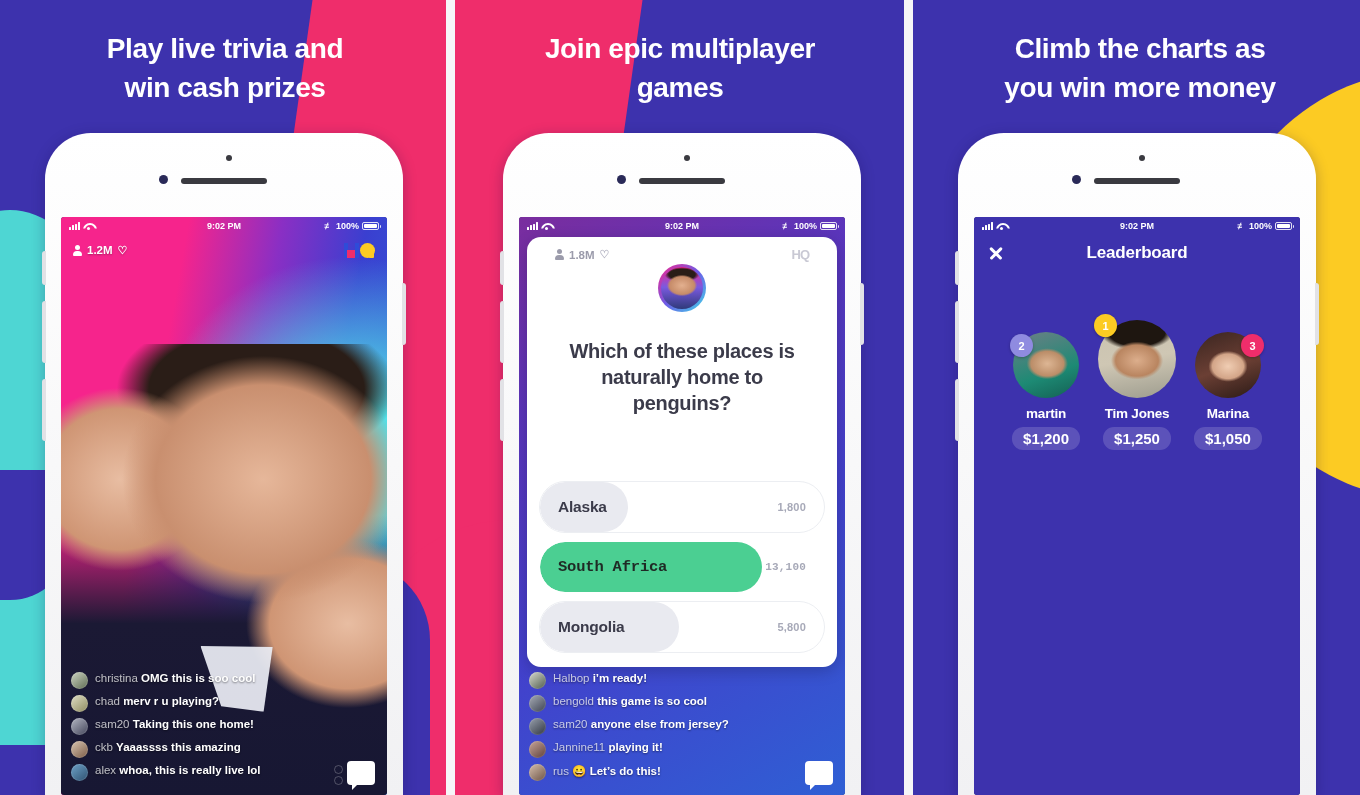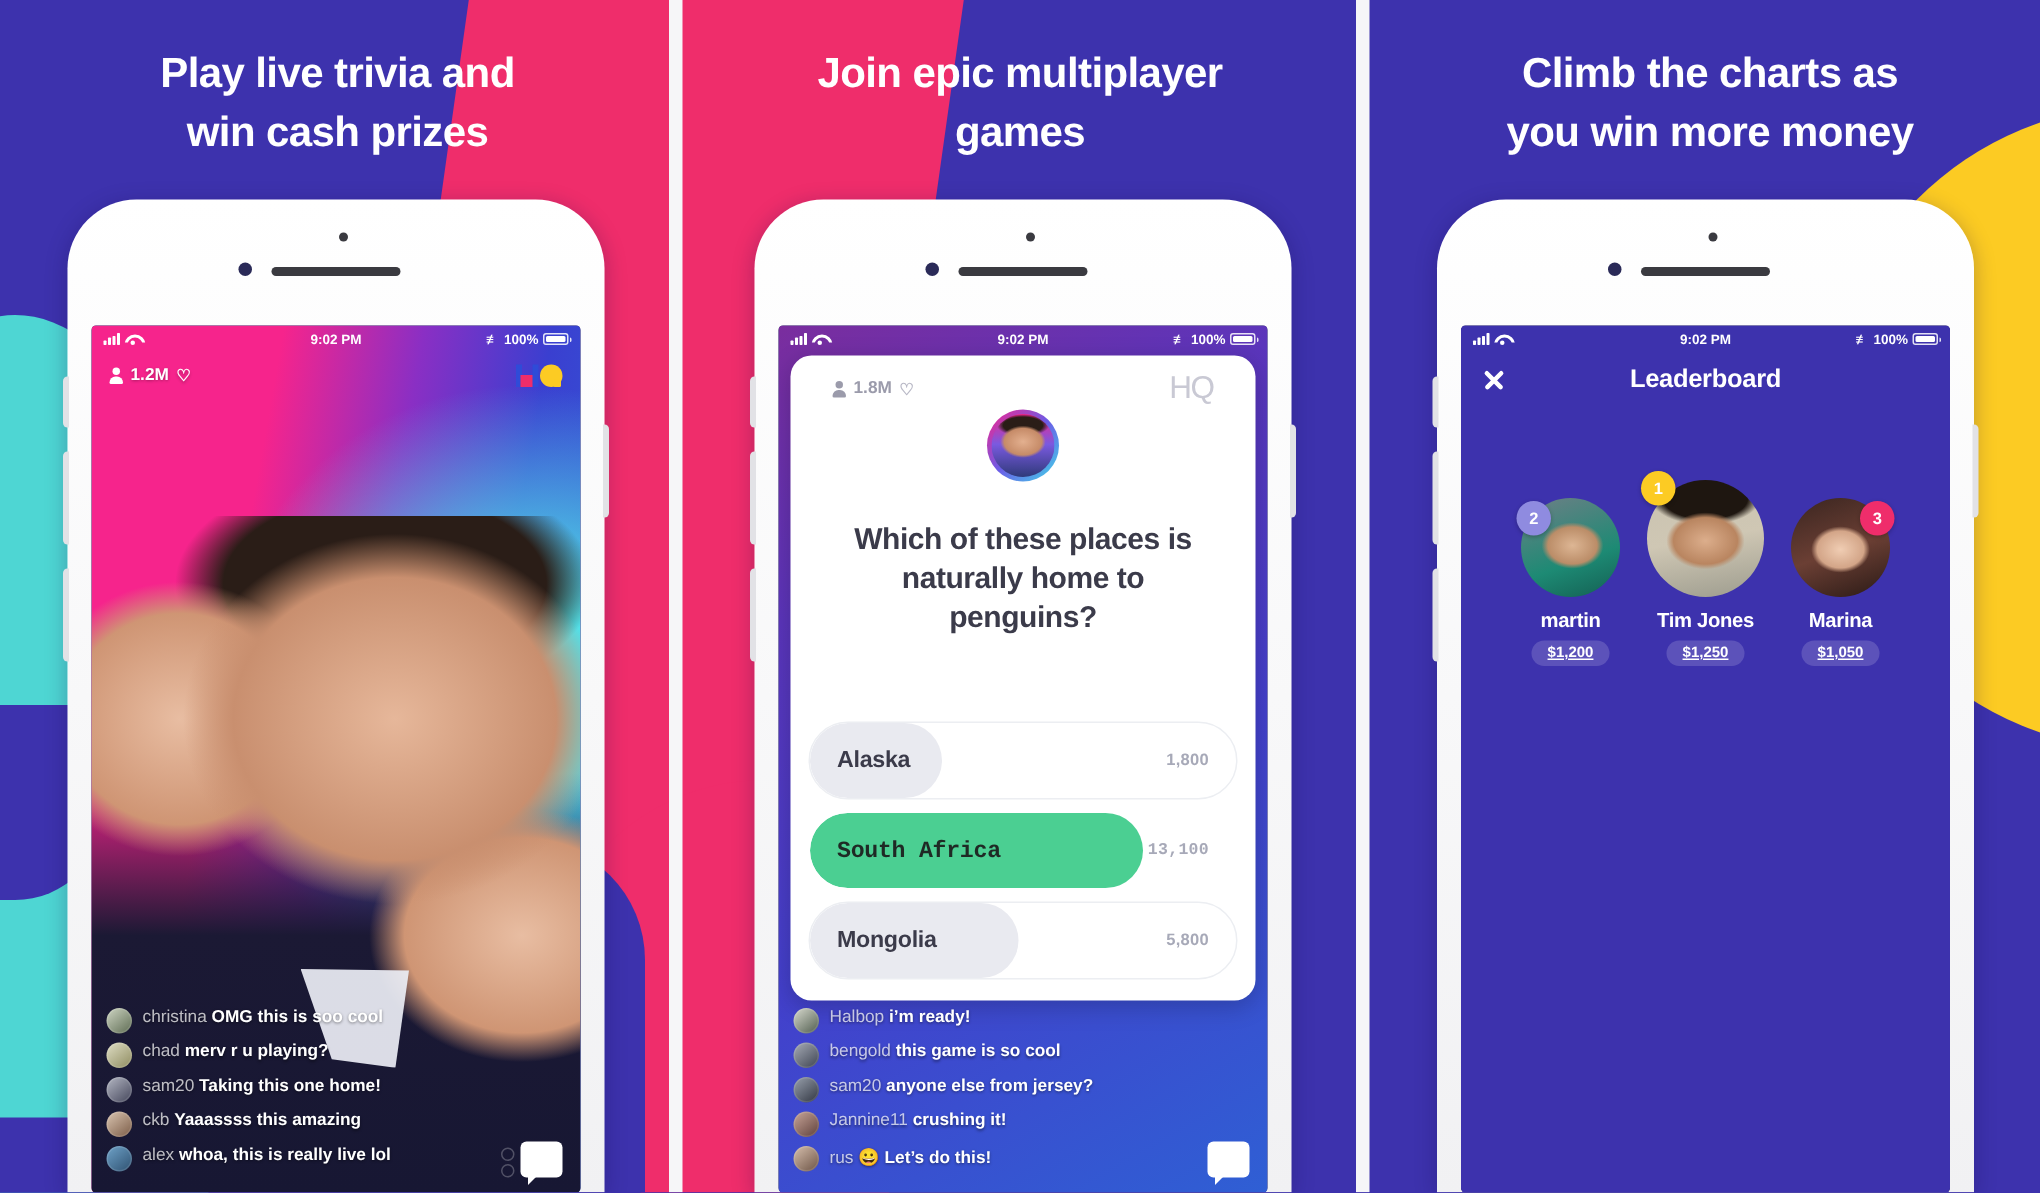--- a/index.html
+++ b/index.html
@@ -205,21 +205,21 @@
   .q-bg { position:absolute; inset:0;
     background: linear-gradient(150deg,#7a2d9e 0%, #5b35bb 26%, #4340cb 58%, #2f5fd4 100%); }
   .q-card {
     position:absolute; left:8px; right:8px; top:20px; height:430px;
     background:#fff; border-radius:14px; box-shadow:0 4px 16px rgba(0,0,0,.2);
     padding:10px 28px; overflow:hidden;
   }
   .q-top { display:flex; align-items:center; }
   .q-view { display:flex; align-items:center; gap:5px; color:#9b9bab; font-size:11.5px; font-weight:bold; }
   .person-ico.grey::before,.person-ico.grey::after{background:#9b9bab;}
-  .q-hq { margin-left:auto; color:#c9c9d4; font-weight:normal; font-size:21px; letter-spacing:-1px;}
+  .q-hq { margin-left:auto; color:#c9c9d4; font-weight:bold; font-size:13px; letter-spacing:-1px;}
   .q-avatar {
     width:48px; height:48px; border-radius:50%; margin:2px auto 0;
     background:linear-gradient(135deg,#f6248c 0%,#6c5ce7 50%,#3fd9e8 100%);
     padding:3px; box-shadow:0 0 0 3px #fff;
   }
   .q-avatar i {
     display:block; width:100%; height:100%; border-radius:50%;
     background:
       radial-gradient(ellipse 48% 34% at 50% 44%, #e3b08f 0%, #c68b68 62%, rgba(198,139,104,0) 75%),
       radial-gradient(ellipse 52% 22% at 50% 18%, #2a1d17 0%, #2a1d17 60%, rgba(42,29,23,0) 80%),
@@ -276,21 +276,21 @@
   .pod-badge {
     position:absolute; width:23px; height:23px; border-radius:50%;
     color:#fff; font-size:11px; font-weight:bold; display:flex; align-items:center; justify-content:center;
     box-shadow:0 1px 3px rgba(0,0,0,.25);
   }
   .pod.first .pod-badge { background:#fccb23; color:#fff; left:-4px; top:-6px; }
   .pod.second .pod-badge { background:#8f8be0; left:-3px; top:2px; }
   .pod.third .pod-badge { background:#ef2d6b; right:-3px; top:2px; }
   .pod-name { color:#fff; font-size:13.5px; font-weight:bold; margin-top:8px; letter-spacing:-.2px; }
   .pod-amt { display:inline-block; margin-top:6px; padding:3px 11px; border-radius:11px;
-             background:rgba(255,255,255,.16); color:#fff; font-size:10px; font-weight:bold;text-decoration:underline; }
+             background:rgba(255,255,255,.16); color:#fff; font-size:15px; font-weight:bold; }
   .lb-list { margin-top:12px; }
   .lb-row { display:flex; align-items:center; height:48.5px; padding:0 12px;
             border-top:1px solid rgba(255,255,255,.11); }
   .lb-row.self { background:#4b3fc4; border-top:1px solid rgba(255,255,255,.2); }
   .lb-rank { width:24px; color:#aba6e0; font-size:11.5px; font-weight:bold; }
   .lb-av { width:30px; height:30px; border-radius:50%; flex:none; margin-right:12px; }
   .lb-av.r4{background:linear-gradient(150deg,#c08f63,#4a2f1e 70%,#2b1a10)}
   .lb-av.r5{background:linear-gradient(150deg,#7fd0d6,#c05878 60%,#3a2030)}
   .lb-av.r6{background:radial-gradient(circle at 50% 44%, #f2f2f2 0 28%, #0b0b0b 30%)}
   .lb-av.r7{background:linear-gradient(150deg,#a9e2a4,#d8b38c 45%,#4a6b3d)}
@@ -475,21 +475,21 @@
         <div class="chat-row">
           <span class="av b2"></span>
           <span class="chat-txt"><span class="chat-user">bengold</span> <span class="chat-msg">this game is so cool</span></span>
         </div>
         <div class="chat-row">
           <span class="av b3"></span>
           <span class="chat-txt"><span class="chat-user">sam20</span> <span class="chat-msg">anyone else from jersey?</span></span>
         </div>
         <div class="chat-row">
           <span class="av b4"></span>
-          <span class="chat-txt"><span class="chat-user">Jannine11</span> <span class="chat-msg">crushing it!</span></span>
+          <span class="chat-txt"><span class="chat-user">Jannine11</span> <span class="chat-msg">playing it!</span></span>
         </div>
         <div class="chat-row">
           <span class="av b5"></span>
           <span class="chat-txt"><span class="chat-user">rus</span> <span class="chat-msg">😀 Let’s do this!</span></span>
         </div>
       </div>
       <div class="chat-btn"></div>
     </div>
   </div>
 

